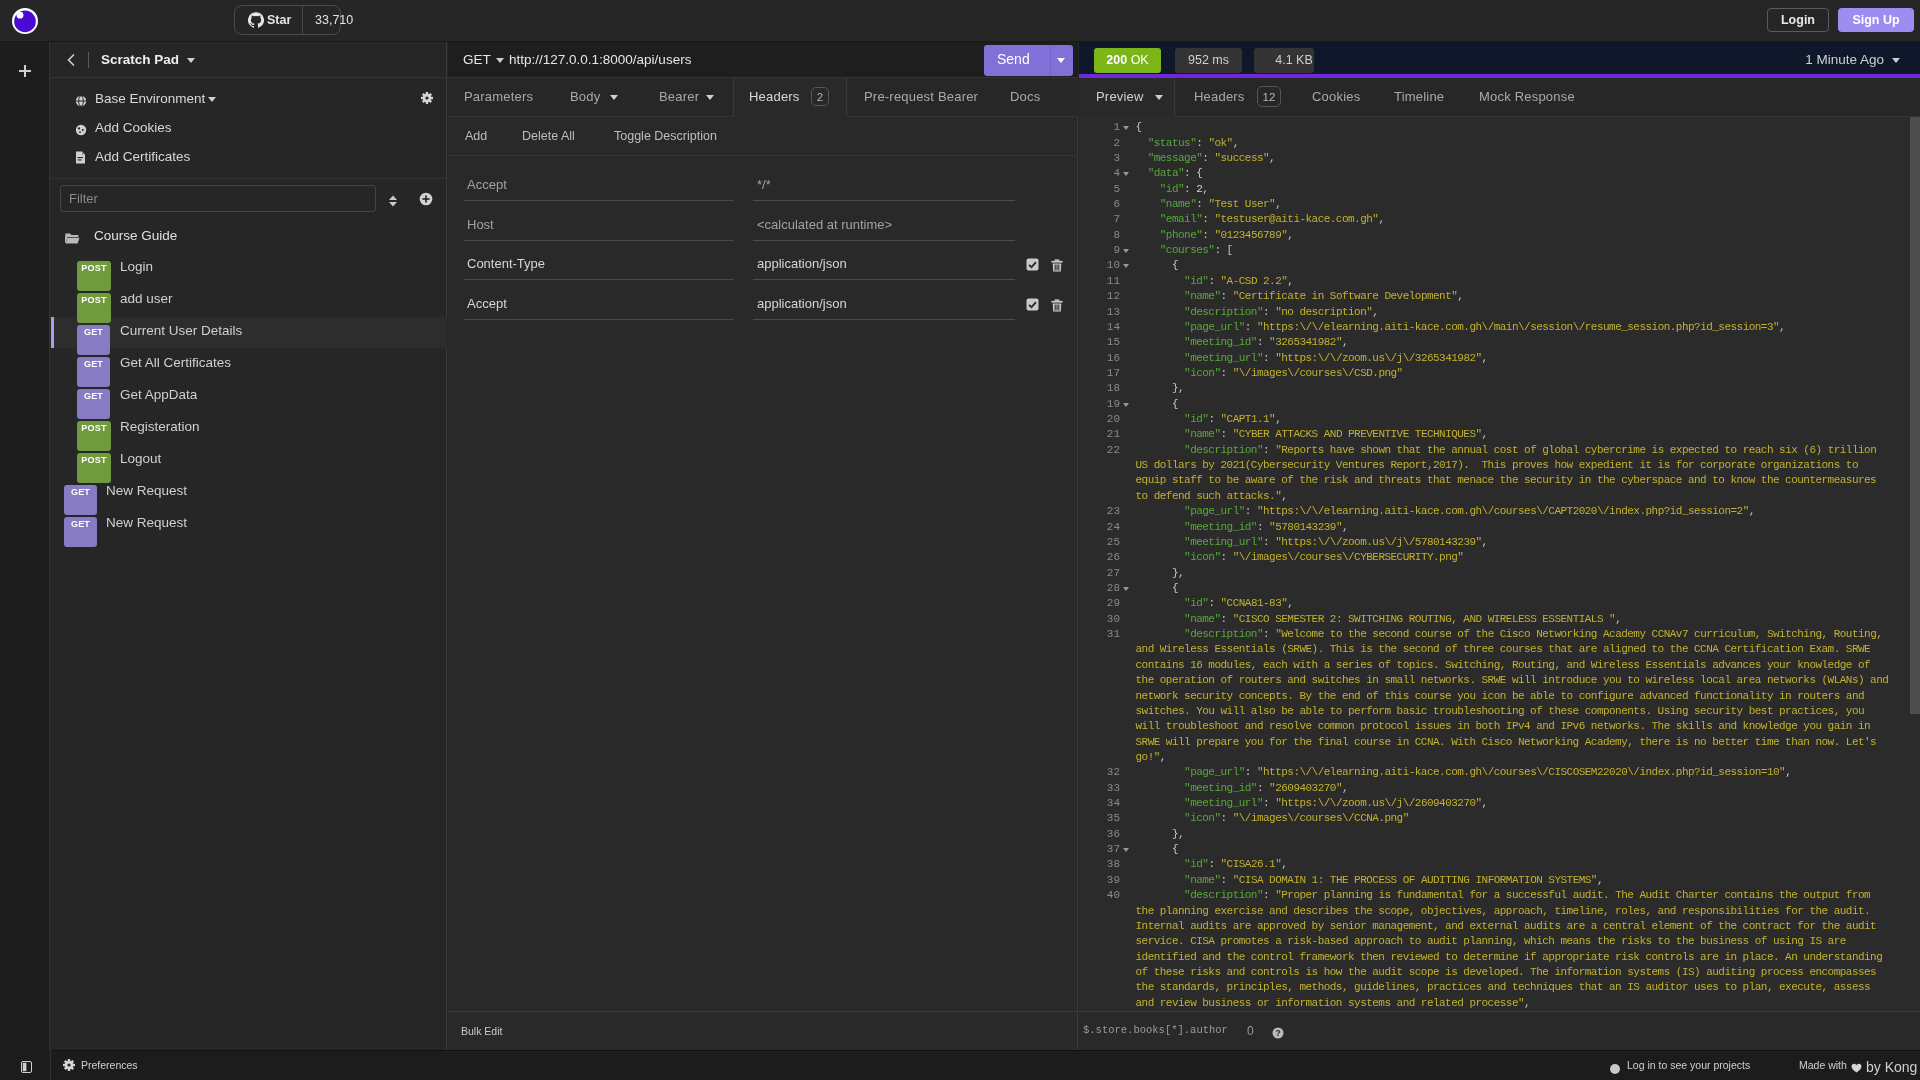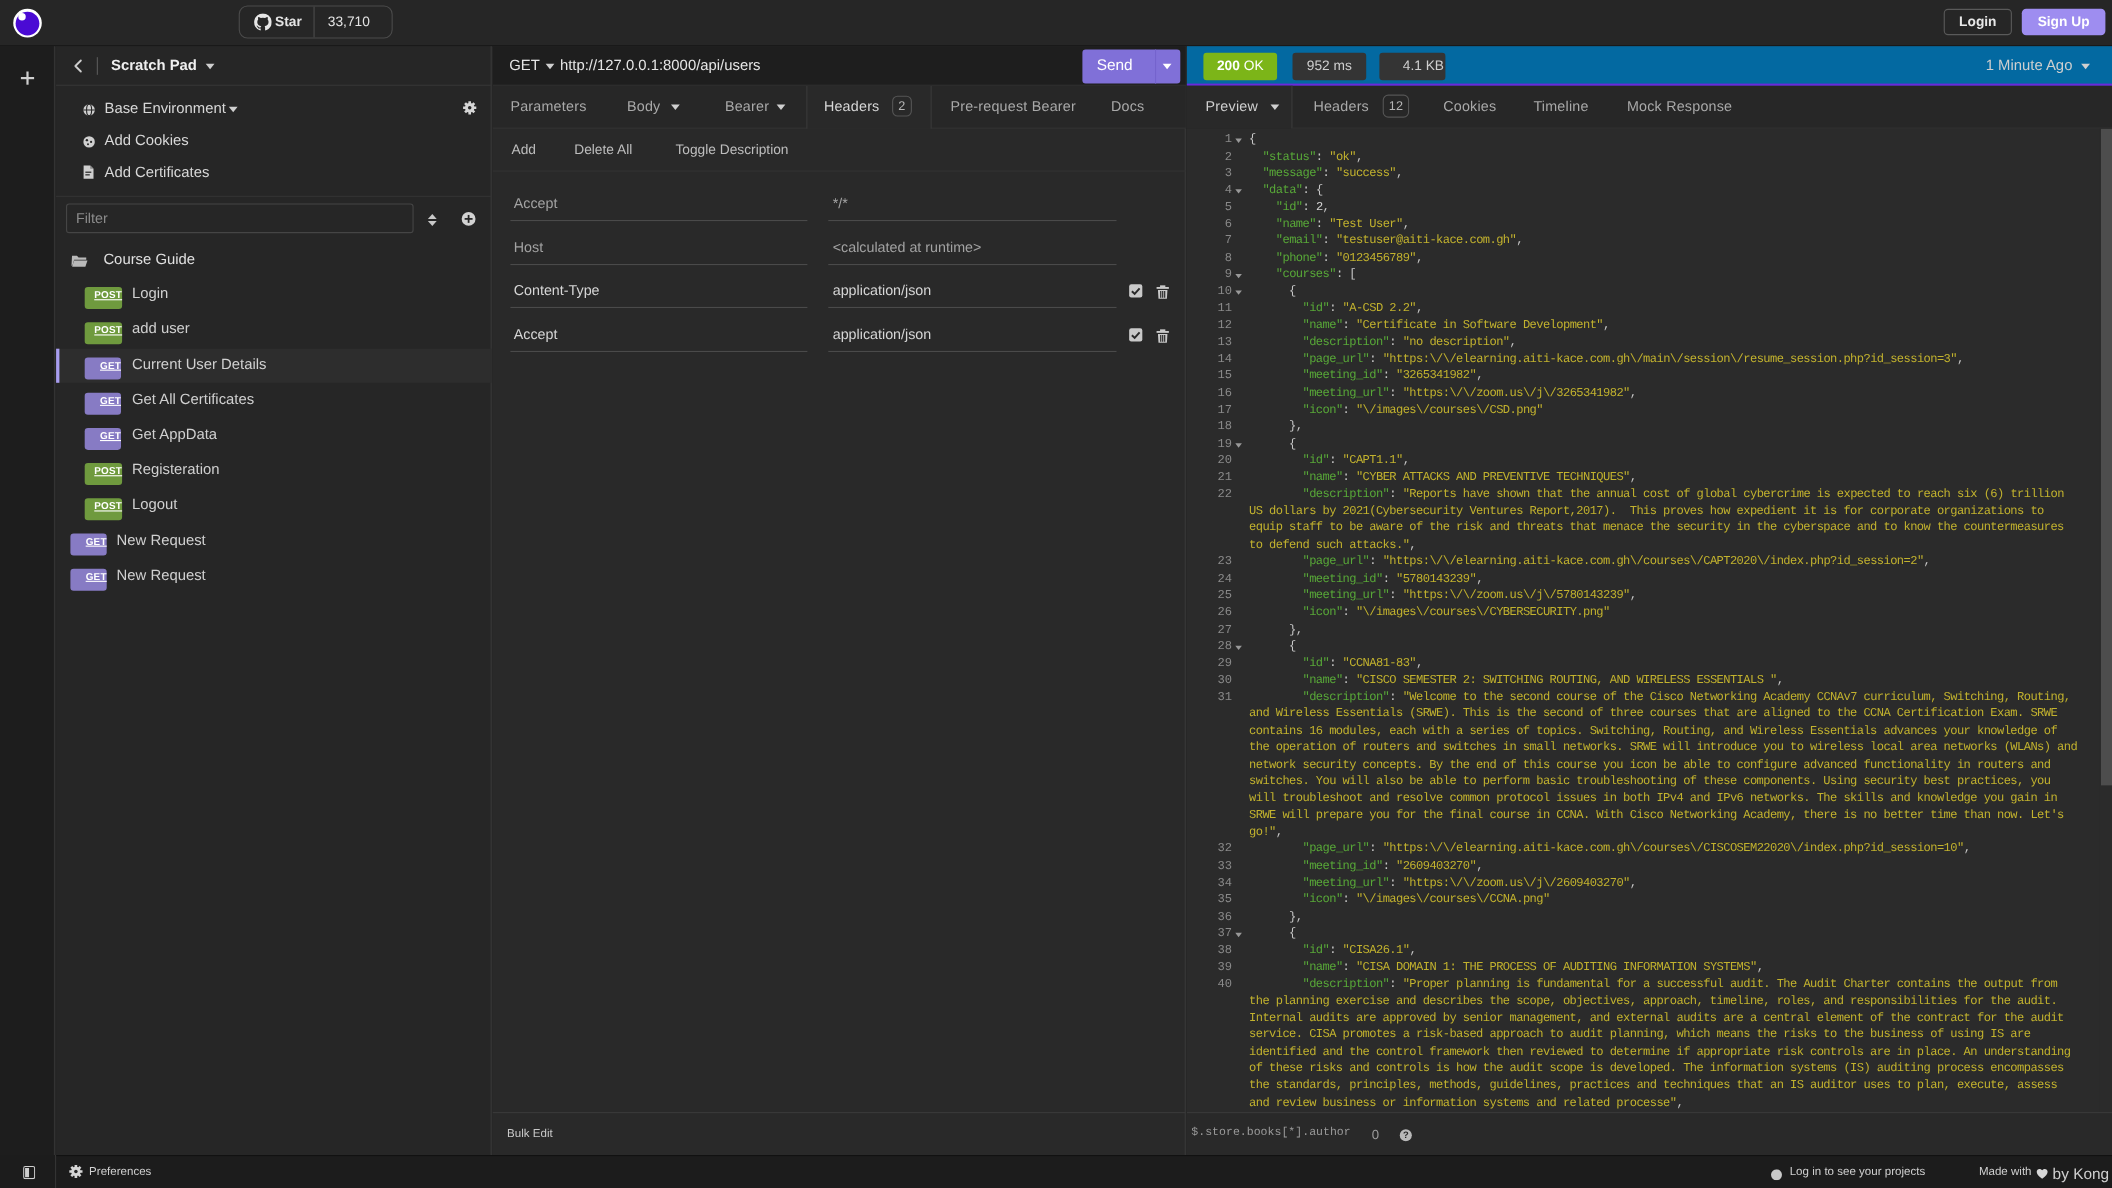--- a/index.html
+++ b/index.html
@@ -3,21 +3,21 @@
 <style>
 * { margin:0; padding:0; box-sizing:border-box; }
 html,body { width:1920px; height:1080px; overflow:hidden; background:#272727;
   font-family:"Liberation Sans", sans-serif; }
 
 #topbar { position:absolute; left:0; top:0; width:1920px; height:42px; background:#262626; border-bottom:1px solid #191919; }
 #searchbox { position:absolute; left:59px; top:5px; width:151px; height:30px; background:#404040; border-radius:7px;margin-top:40px; }
 #searchbox .mag { position:absolute; left:11px; top:8px; }
 #searchbox .stext { position:absolute; left:30px; top:8px; font-size:12px; font-weight:bold; color:#b4b4b4; }
 #searchbox .kbd { position:absolute; left:81px; top:4px; width:60px; height:22px; background:#2d2d2d; border-radius:5px; color:#8d8d8d; font-size:12.5px; text-align:center; line-height:22px; }
-#star { position:absolute; left:217px; top:5px; width:140px; height:30px; border:1px solid #4b4b4b; border-radius:8px; }
+#star { position:absolute; left:234px; top:5px; width:107px; height:30px; border:1px solid #4b4b4b; border-radius:8px; }
 #star .div { position:absolute; left:67px; top:0; width:1px; height:28px; background:#4b4b4b; }
 #star .gh { position:absolute; left:13px; top:6px; }
 #star .st { position:absolute; left:32px; top:7px; font-size:12.5px; font-weight:bold; color:#e3e3e3; }
 #star .num { position:absolute; left:80px; top:7px; font-size:12.5px; font-weight:normal; color:#e3e3e3; }
 #login { position:absolute; left:1767px; top:8px; width:62px; height:24px; border:1px solid #5a5a5a; border-radius:4px; color:#e8e8e8; font-size:12.5px; font-weight:bold; text-align:center; line-height:22px; }
 #signup { position:absolute; left:1838px; top:8px; width:76px; height:24px; background:#9e8df0; border-radius:4px; color:#fff; font-size:12.5px; font-weight:bold; text-align:center; line-height:24px; }
 
 #rail { position:absolute; left:0; top:42px; width:50px; height:1008px; background:#1d1d1d; border-right:1px solid #333; }
 #rail .plus { position:absolute; left:19px; top:23px; width:12px; height:12px; }
 #rail .plus:before { content:""; position:absolute; left:5px; top:0; width:1.6px; height:12px; background:#cfcfcf; }
@@ -35,21 +35,21 @@
 .envrow .tx { position:absolute; left:44px; top:7px; font-size:13.5px; color:#d8d8d8; }
 #filter { position:absolute; left:9px; top:143px; width:316px; height:27px; border:1px solid #454545; border-radius:3px; color:#8b8b8b; font-size:13px; line-height:25px; padding-left:8px; }
 #fsort { position:absolute; left:337px; top:151px; }
 #fplus { position:absolute; left:368px; top:150px; }
 #cguide { position:absolute; left:0px; top:178px; width:396px; height:32px; }
 #cguide .fo { position:absolute; left:14px; top:10px; }
 #cguide .tx { position:absolute; left:43px; top:8px; font-size:13.5px; color:#e0e0e0; }
 .sitem { position:absolute; left:0; width:396px; height:32px; }
 .sitem .bdg { position:absolute; top:9px; }
 .sitem .slab { position:absolute; top:7px; font-size:13.5px; color:#d0d0d0; }
-.bdg { display:inline-block; height:20px; border-radius:3px; font-size:9px; font-weight:bold; color:#fff; line-height:14px; text-align:right; letter-spacing:.2px;text-decoration:underline; }
+.bdg { display:inline-block; height:30px; border-radius:3px; font-size:9px; font-weight:bold; color:#fff; line-height:14px; text-align:center; letter-spacing:.2px; }
 .bdg.post { width:34px; background:#6f9a3e; }
 .bdg.get { width:33px; background:#877bc4; }
 
 #mid { position:absolute; left:448px; top:42px; width:630px; height:1008px; background:#292929; border-right:1px solid #3a3a3a; }
 #urlrow { position:absolute; left:0; top:0; width:630px; height:36px; background:#1e1e1e; border-bottom:1px solid #343434; }
 #urlrow .meth { position:absolute; left:15px; top:10px; font-size:13.5px; color:#e6e6e6; }
 #urlrow .mcaret { position:absolute; left:48px; top:16px; }
 #urlrow .url { position:absolute; left:61px; top:10px; font-size:13.5px; color:#e6e6e6; }
 #send { position:absolute; left:536px; top:3px; width:89px; height:31px; background:#8070d8; border-radius:3px; }
 #send .lb { position:absolute; left:13px; top:6px; font-size:14px; color:#fff; }
@@ -66,21 +66,21 @@
 .hrow .kf { left:16px; width:270px; padding-left:3px; }
 .hrow .vf { left:305px; width:262px; padding-left:4px; }
 .dim { color:#a2a2a2; }
 .brt { color:#d6d6d6; }
 .hrow .cb { position:absolute; left:578px; top:7px; }
 .hrow .tr { position:absolute; left:603px; top:8px; }
 #bulked { position:absolute; left:0; top:969px; width:630px; height:39px; border-top:1px solid #3a3a3a; }
 #bulked span { position:absolute; left:13px; top:13px; font-size:10.5px; color:#c9c9c9; }
 
 #resp { position:absolute; left:1079px; top:42px; width:841px; height:1008px; background:#292929; }
-#metarow { position:absolute; left:0; top:0; width:841px; height:36px; background:#0369a1; border-bottom:2px solid #6d28d9; }
+#metarow { position:absolute; left:0; top:0; width:841px; height:36px; background:#0f172a; border-bottom:4px solid #6d28d9; }
 .badge { position:absolute; top:6px; height:25px; border-radius:3px; font-size:12.5px; line-height:25px; text-align:center; }
 #b200 { left:15px; width:67px; background:#7cb518; color:#fff; }
 #b200 b { font-weight:bold; }
 #bms { left:96px; width:67px; background:#343434; color:#cfcfcf; }
 #bkb { left:175px; width:60px; background:#343434; color:#cfcfcf;padding-left:20px; }
 #ago { position:absolute; right:36px; top:10px; font-size:13.5px; color:#cfcfcf; }
 #agocaret { position:absolute; right:20px; top:16px; }
 #rtabs { position:absolute; left:0; top:36px; width:841px; height:39px; background:#272727; font-size:13px; letter-spacing:0.2px; color:#a9a9a9; }
 #rtact { position:absolute; left:0; top:0; width:96px; height:39px; background:#292929; border-right:1px solid #3a3a3a; }
 #rtbord { position:absolute; left:96px; top:38px; width:745px; height:1px; background:#343434; }

